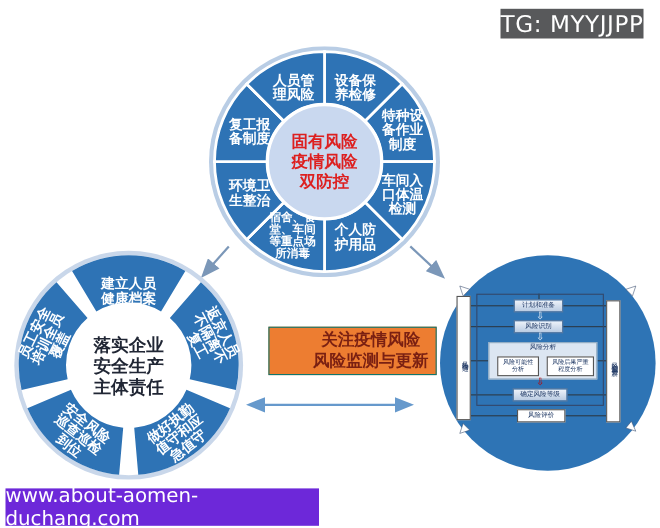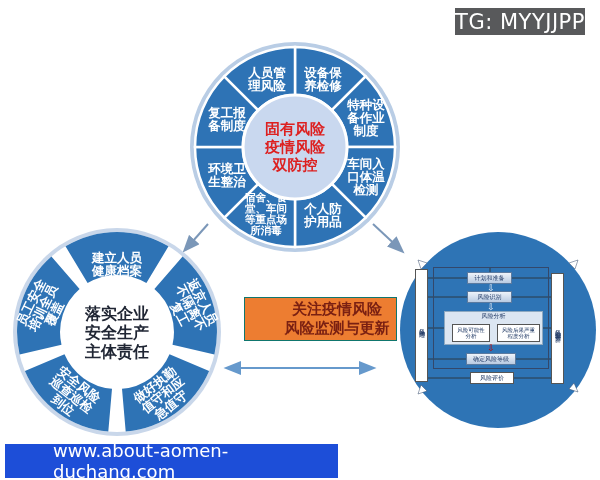--- a/index.html
+++ b/index.html
@@ -3,22 +3,22 @@
 <meta charset="utf-8">
 <style>
   html,body{margin:0;padding:0;background:#fff;}
   .canvas{position:relative;width:600px;height:480px;background:#ffffff;overflow:hidden;
           font-family:"DejaVu Sans","Liberation Sans",sans-serif;}
   
   .overlay{position:absolute;left:0;top:0;pointer-events:none;}
   
   .badge{position:absolute;left:455px;top:8px;width:130px;height:27px;background:#58595B;
          color:#fff;font-size:21px;display:flex;align-items:center;justify-content:center;letter-spacing:.5px;}
-  .watermark{position:absolute;left:5px;top:444px;width:285px;height:34px;background:#1d4ed8;
-         color:#fff;font-size:18px;display:flex;align-items:center;justify-content:center;padding-left:48px;}
+  .watermark{position:absolute;left:5px;top:444px;width:285px;height:34px;background:#6d28d9;
+         color:#fff;font-size:18px;display:flex;align-items:center;justify-content:center;}
   
   .msgbox{position:absolute;left:244px;top:297px;width:118px;height:42px;background:#ED7D31;
          border:1px solid #0f766e;color:#7A2012;font-weight:bold;font-size:15px;line-height:1.3;
          display:flex;flex-direction:column;align-items:center;justify-content:center;padding-left:33px;}
   
   .wheel{position:absolute;}
   .top-wheel{left:190px;top:42px;}
   .left-wheel{left:12px;top:227px;}
   .seg{fill:#2E73B5;stroke:#ffffff;stroke-width:2.5;}
   .seg5{fill:#2E73B5;}

